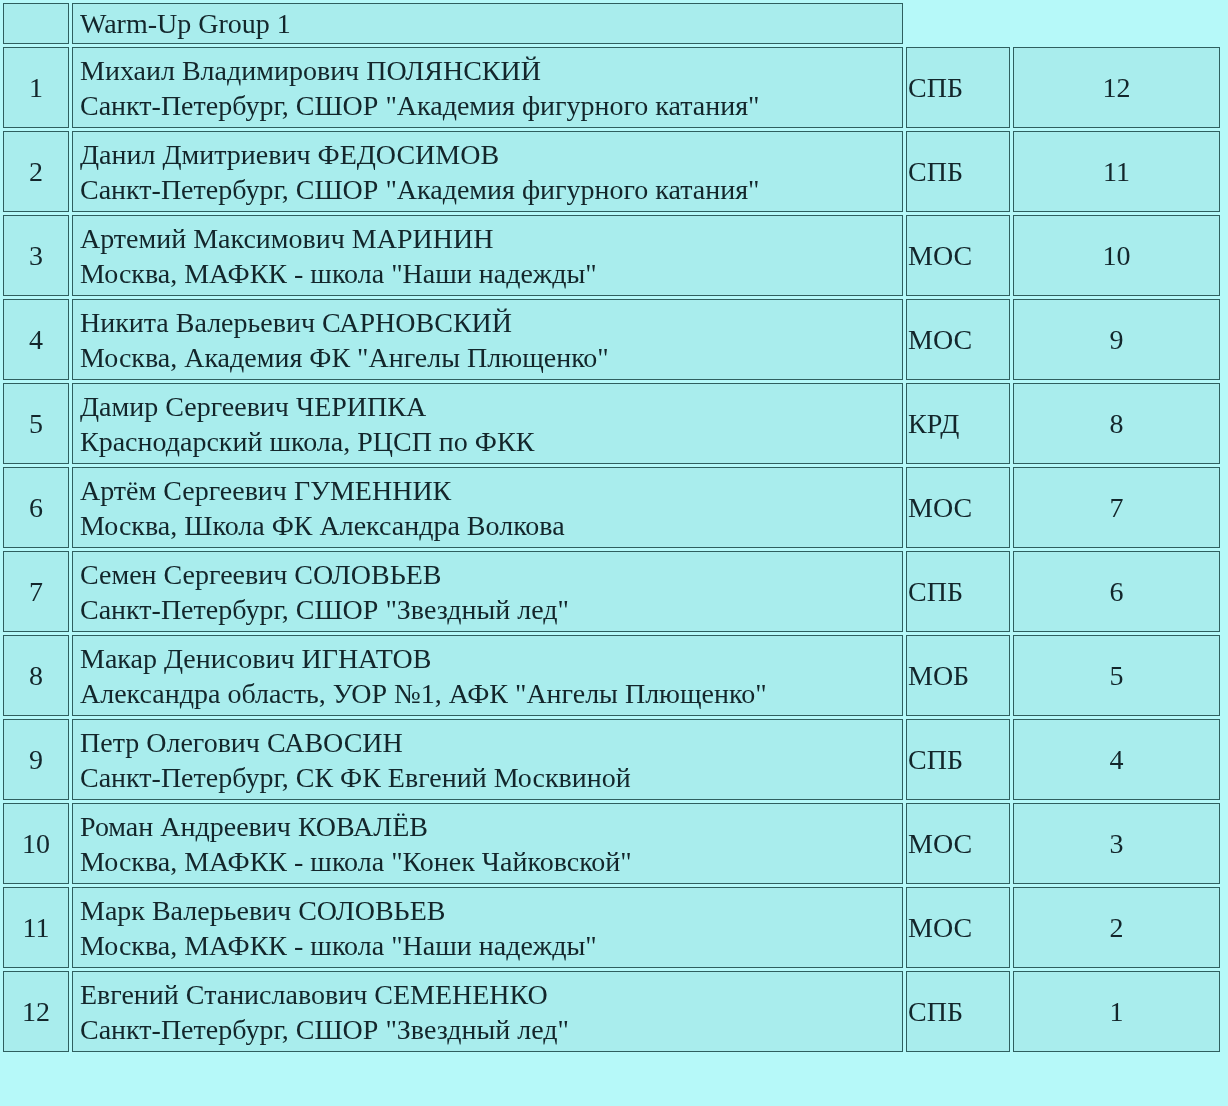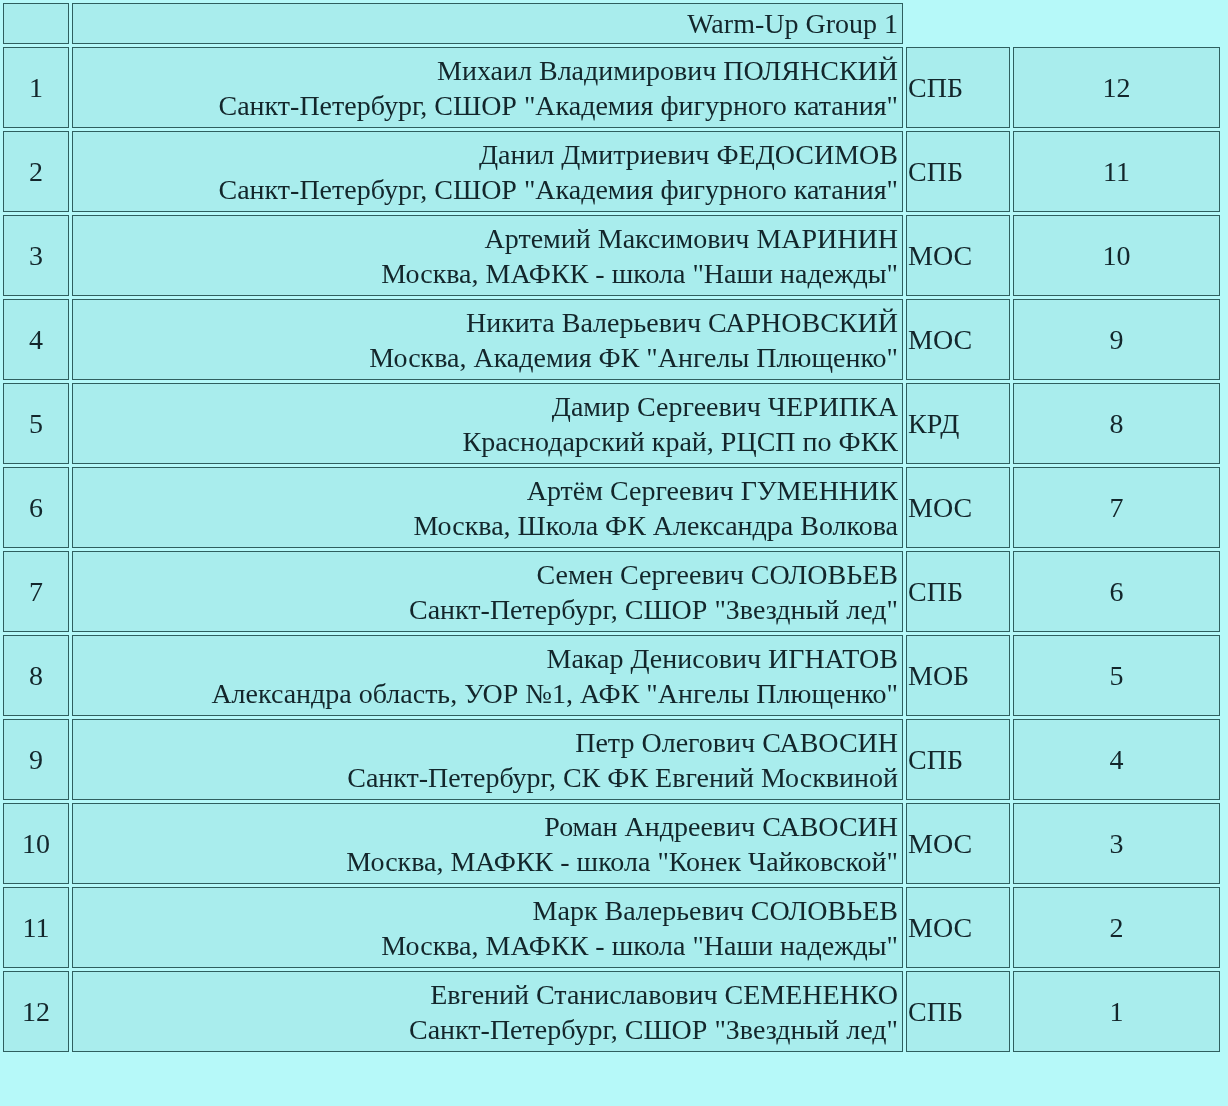--- a/index.html
+++ b/index.html
@@ -26,21 +26,21 @@
     color: #13262b;
     font-size: 28px;
     vertical-align: middle;
     overflow: hidden;
     white-space: nowrap;
   }
   tr.group-row td  { height: 41px; }
   tr.skater-row td { height: 81px; }
 
   td.c-num    { width: 66px;  text-align: center; }
-  td.c-name   { width: 831px; text-align: right; padding: 2px 4px 2px 7px; }
+  td.c-name   { width: 831px; text-align: left; padding: 2px 4px 2px 7px; }
   td.c-region { width: 104px; text-align: left; }
   td.c-start  { width: 207px; text-align: center; }
 
   td.c-name .line { line-height: 35px; }
 
   
   td.hidden-cell {
     border-color: transparent;
     background: transparent;
   }
@@ -100,21 +100,21 @@
       <div class="line">Москва, Академия ФК "Ангелы Плющенко"</div>
     </td>
     <td class="c-region">МОС</td>
     <td class="c-start">9</td>
   </tr>
 
   <tr class="skater-row">
     <td class="c-num">5</td>
     <td class="c-name">
       <div class="line">Дамир Сергеевич ЧЕРИПКА</div>
-      <div class="line">Краснодарский край, РЦСП по ФКК</div>
+      <div class="line">Краснодарский школа, РЦСП по ФКК</div>
     </td>
     <td class="c-region">КРД</td>
     <td class="c-start">8</td>
   </tr>
 
   <tr class="skater-row">
     <td class="c-num">6</td>
     <td class="c-name">
       <div class="line">Артём Сергеевич ГУМЕННИК</div>
       <div class="line">Москва, Школа ФК Александра Волкова</div>
@@ -150,21 +150,21 @@
       <div class="line">Петр Олегович САВОСИН</div>
       <div class="line">Санкт-Петербург, СК ФК Евгений Москвиной</div>
     </td>
     <td class="c-region">СПБ</td>
     <td class="c-start">4</td>
   </tr>
 
   <tr class="skater-row">
     <td class="c-num">10</td>
     <td class="c-name">
-      <div class="line">Роман Андреевич САВОСИН</div>
+      <div class="line">Роман Андреевич КОВАЛЁВ</div>
       <div class="line">Москва, МАФКК - школа "Конек Чайковской"</div>
     </td>
     <td class="c-region">МОС</td>
     <td class="c-start">3</td>
   </tr>
 
   <tr class="skater-row">
     <td class="c-num">11</td>
     <td class="c-name">
       <div class="line">Марк Валерьевич СОЛОВЬЕВ</div>

